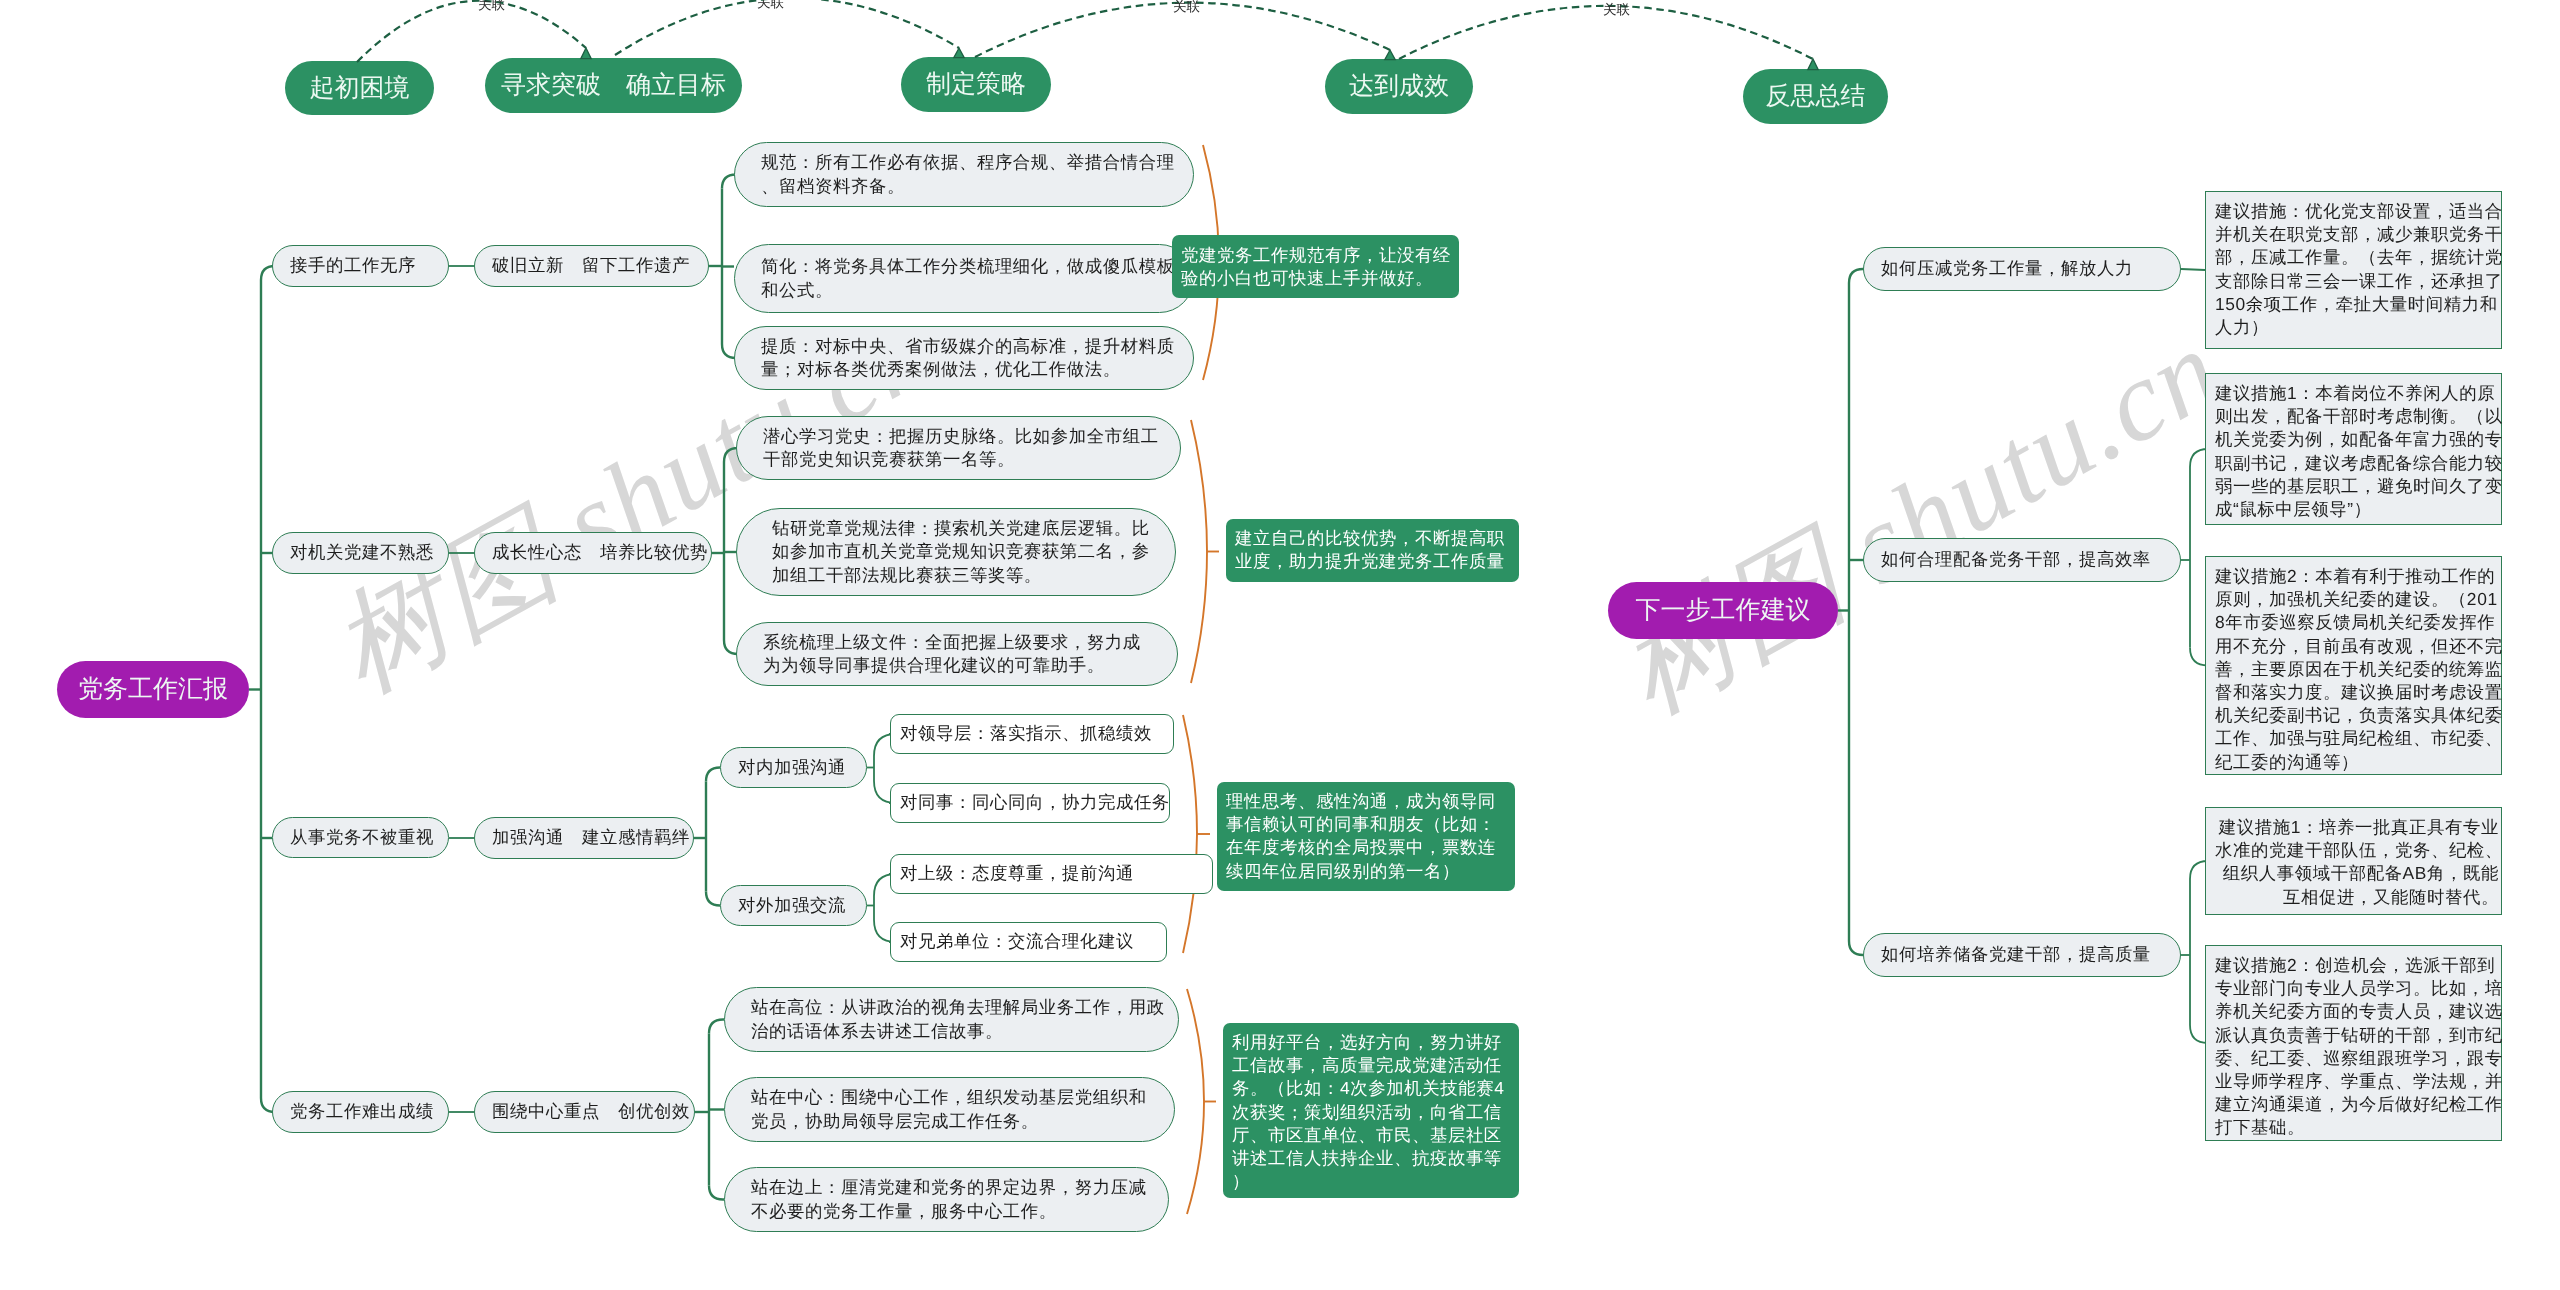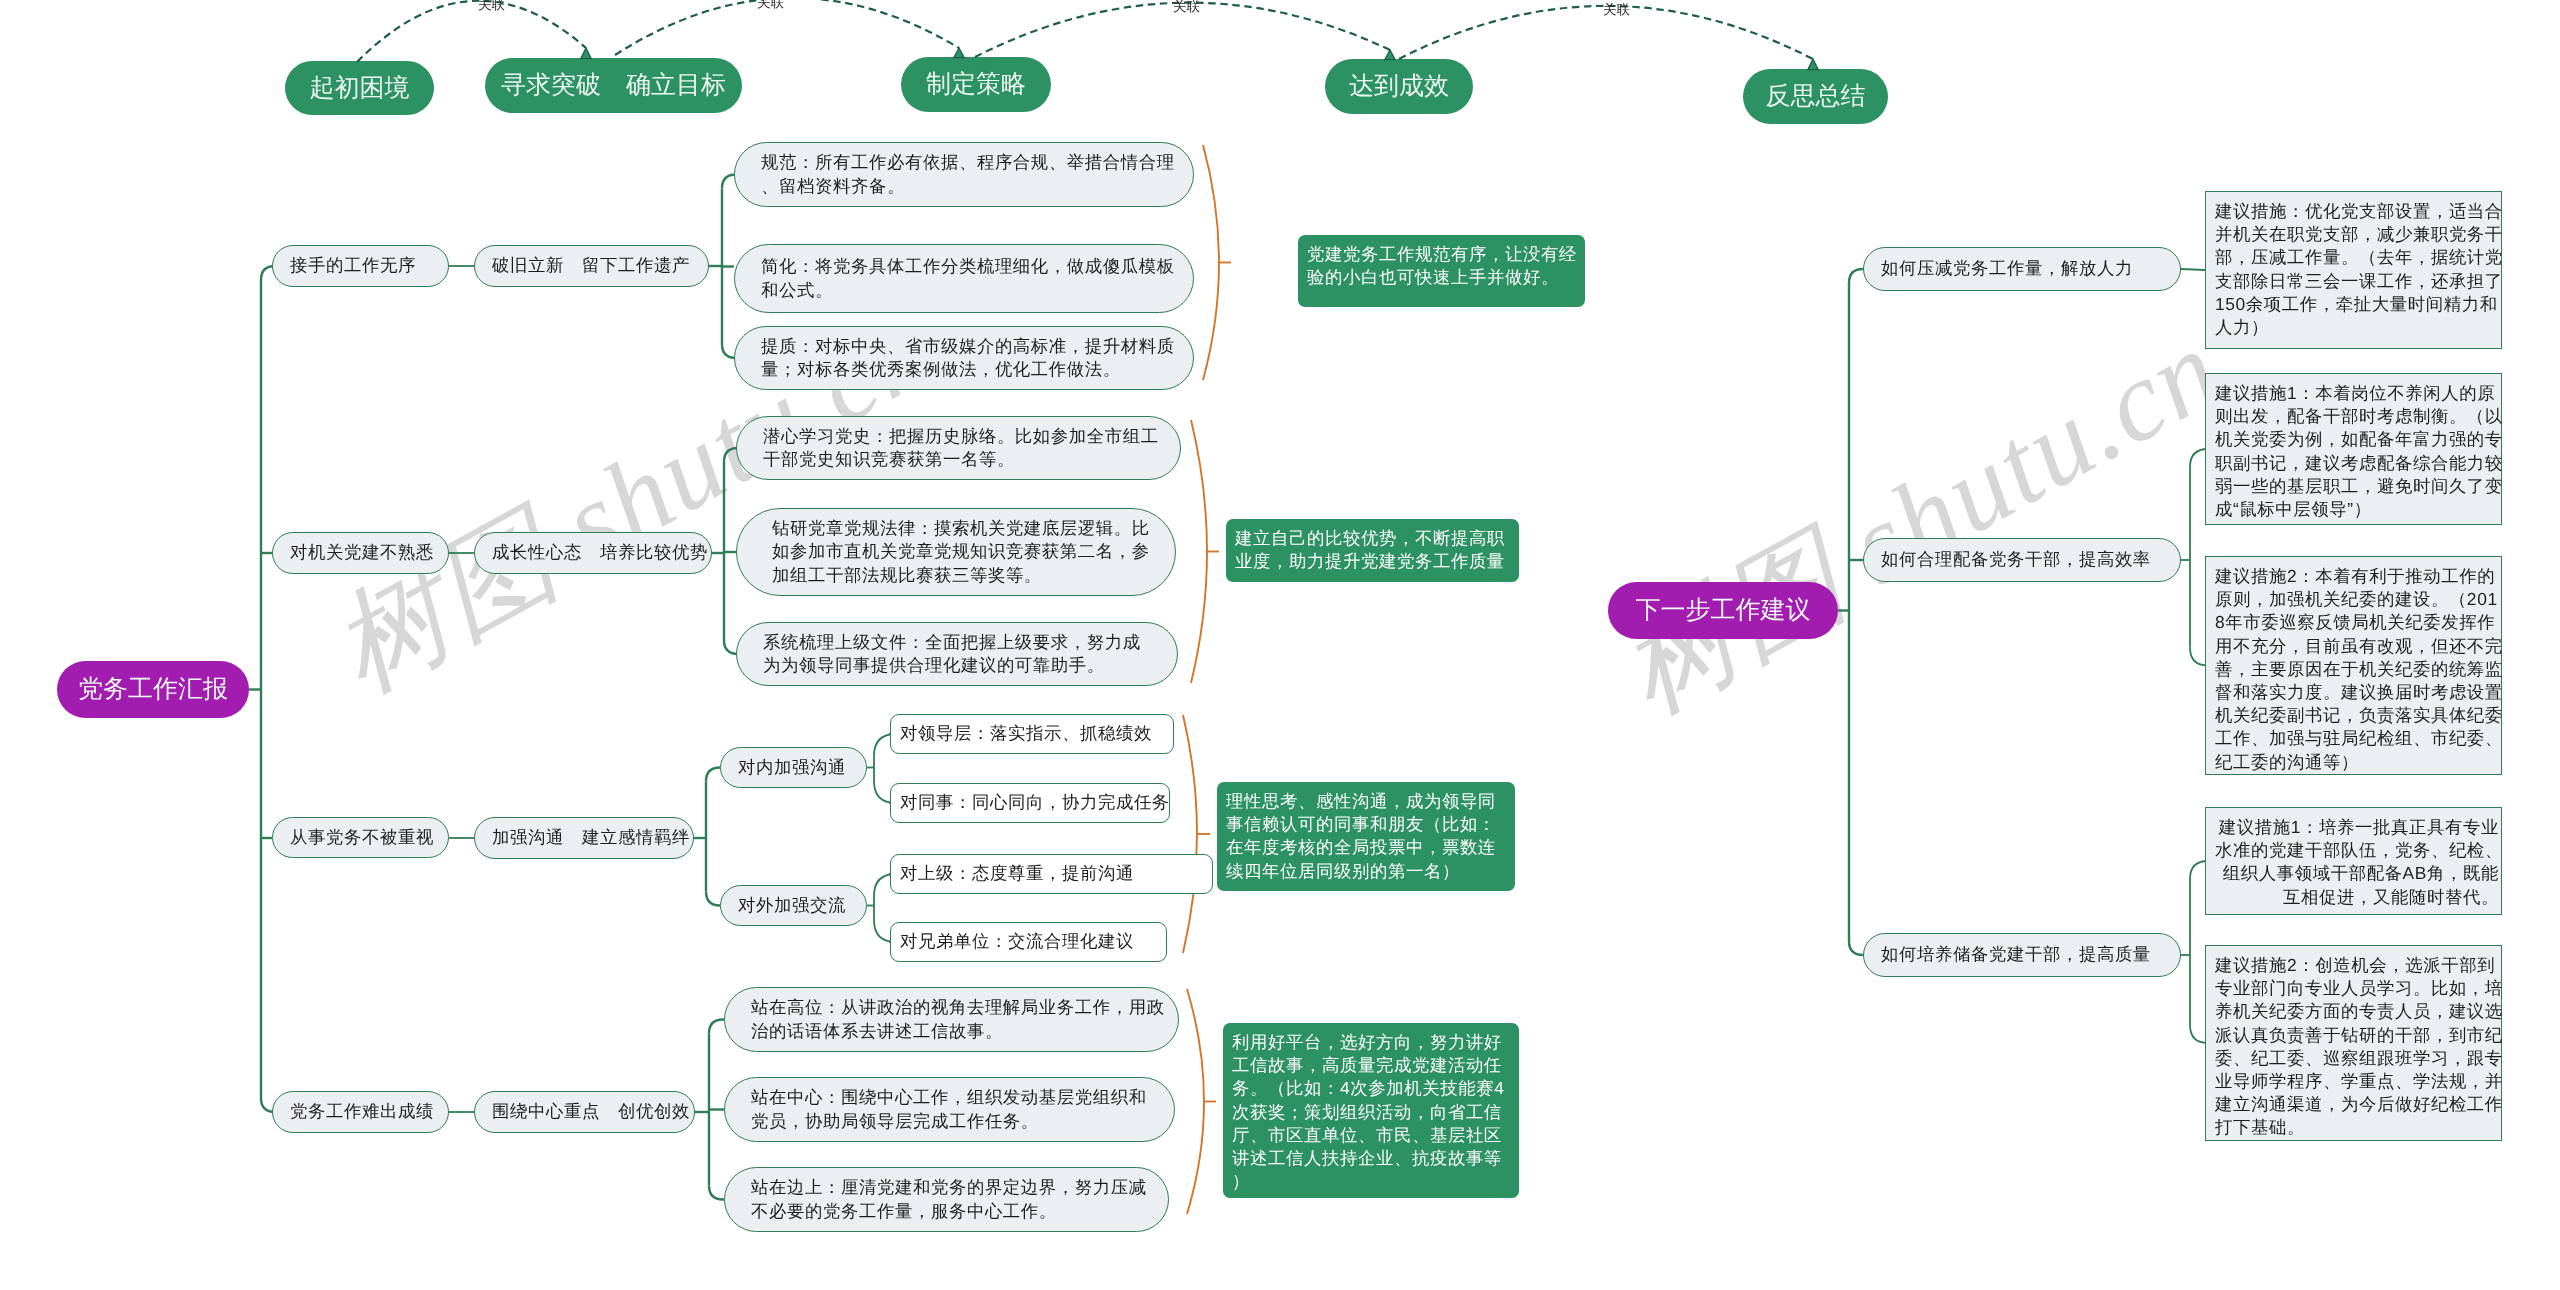--- a/index.html
+++ b/index.html
@@ -131,21 +131,21 @@
 、留档资料齐备。</span>
       </div>
       <div class="node greyblk" style="left: 734px; top: 234px; width: 460px; height: 69px; padding-left: 26px; margin-top: 10px;">
         <span style="white-space: pre;">简化：将党务具体工作分类梳理细化，做成傻瓜模板
 和公式。</span>
       </div>
       <div class="node greyblk" style="left: 734px; top: 326px; width: 460px; height: 64px; padding-left: 26px;">
         <span style="white-space: pre;">提质：对标中央、省市级媒介的高标准，提升材料质
 量；对标各类优秀案例做法，优化工作做法。</span>
       </div>
-      <div class="node sum" style="left: 1298px; top: 235px; width: 287px; height: 72px;">
+      <div class="node sum" style="left: 1172px; top: 235px; width: 287px; height: 63px; align-items: flex-end;">
         <span style="white-space: pre;">党建党务工作规范有序，让没有经
 验的小白也可快速上手并做好。</span>
       </div>
       <div class="node grey" style="left: 272px; top: 532px; width: 177px; height: 42px;">
         <span>对机关党建不熟悉</span>
       </div>
       <div class="node grey" style="left: 474px; top: 532px; width: 238px; height: 42px;">
         <span>成长性心态　培养比较优势</span>
       </div>
       <div class="node greyblk" style="left: 736px; top: 416px; width: 445px; height: 64px; padding-left: 26px;">

